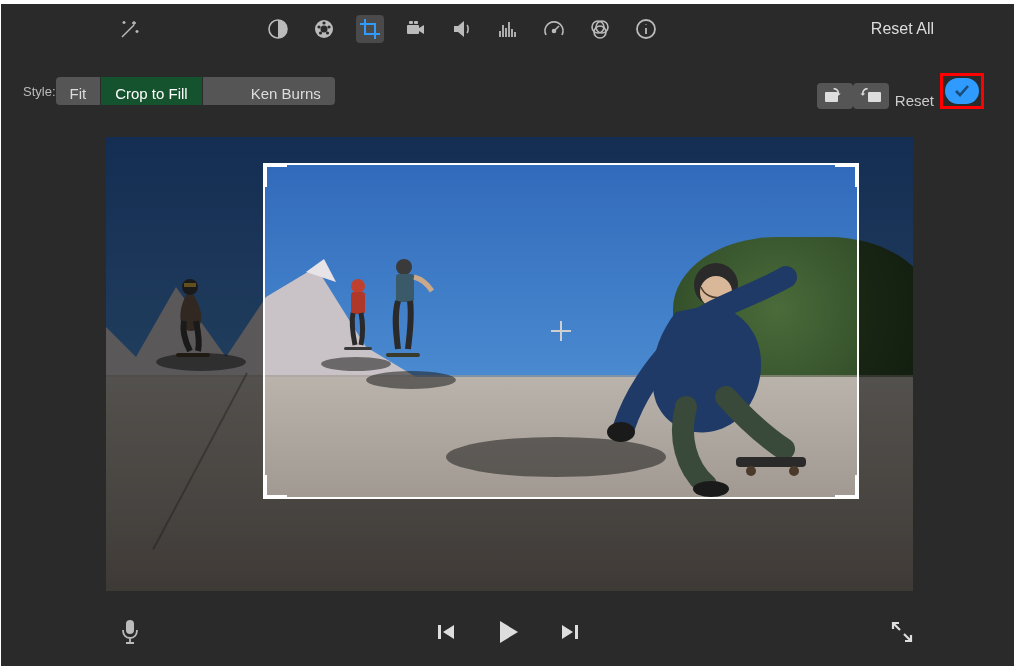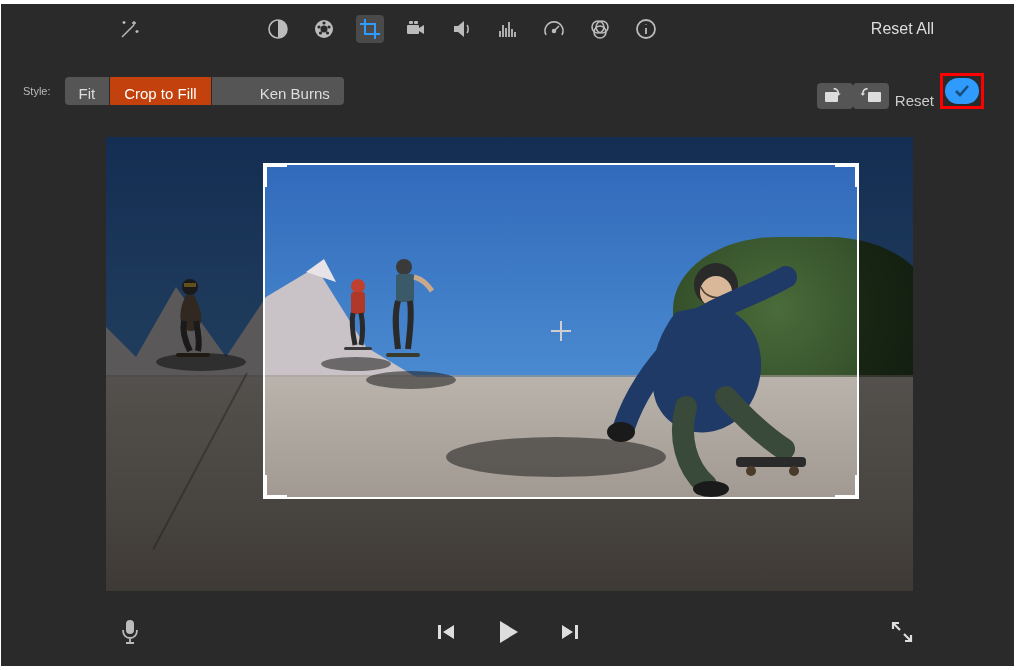--- a/index.html
+++ b/index.html
@@ -6,25 +6,25 @@
   .app{position:absolute;left:1px;top:4px;width:1013px;height:662px;background:#2a2a2a;}
   .toolbar{position:absolute;top:0;left:0;width:100%;height:50px;display:flex;align-items:center;}
   .toolbar .wand{margin-left:115px;}
   .tool-icons{display:flex;align-items:center;margin-left:120px;gap:18px;}
   .ticon{width:28px;height:28px;display:flex;align-items:center;justify-content:center;border-radius:4px;cursor:pointer;}
   .ticon svg{width:24px;height:24px;}
   .ticon.sel{background:#4a4a4a;}
   .ticon.sel svg{stroke:#2f9bff;fill:none;}
   .reset-all{margin-left:auto;margin-right:80px;color:#ddd;font-size:16px;cursor:pointer;}
   .subbar{position:absolute;top:70px;left:0;width:100%;height:34px;display:flex;align-items:center;}
-  .style-label{color:#bbb;font-size:11px;margin-left:22px;margin-right:14px;}
+  .style-label{color:#bbb;font-size:13px;margin-left:22px;}
   .seg{display:flex;border-radius:4px;overflow:hidden;height:28px;}
   .seg button{border:none;background:#555;color:#ddd;font-size:15px;padding:0 14px;cursor:pointer;height:32px;border-right:1px solid #2a2a2a;}
   .seg button:last-child{border-right:none;padding-left:48px;}
-  .seg button.sel{background:#c2410c;color:#fff;}
+  .seg button.sel{background:#14532d;color:#fff;}
   .right-tools{margin-left:auto;display:flex;align-items:flex-end;margin-right:30px;}
   .rot-btn{width:36px;height:26px;background:#555;border-radius:4px;display:flex;align-items:center;justify-content:center;cursor:pointer;}
   .reset{color:#ccc;font-size:15px;margin-left:6px;cursor:pointer;}
   .apply-hl{border:3px solid #ff0000;padding:2px;margin-left:6px;}
   .apply{width:34px;height:26px;background:#2f9bff;border-radius:13px;display:flex;align-items:center;justify-content:center;cursor:pointer;}
   .viewer{position:absolute;left:105px;top:133px;width:807px;height:454px;background:#000;overflow:hidden;}
   .sky{position:absolute;left:0;top:0;width:100%;height:240px;background:linear-gradient(#2e66b8,#4a8ad0);}
   .ground{position:absolute;left:0;top:240px;width:100%;height:214px;background:linear-gradient(#b9b3ab 0%,#a09890 60%,#8a8078 100%);}
   .mtn{position:absolute;bottom:214px;left:-40px;width:520px;height:150px;}
   .bush{position:absolute;top:100px;right:-20px;width:260px;height:180px;background:radial-gradient(circle at 40% 40%,#4a6b3a,#223a1e);border-radius:40% 40% 30% 30%;}

